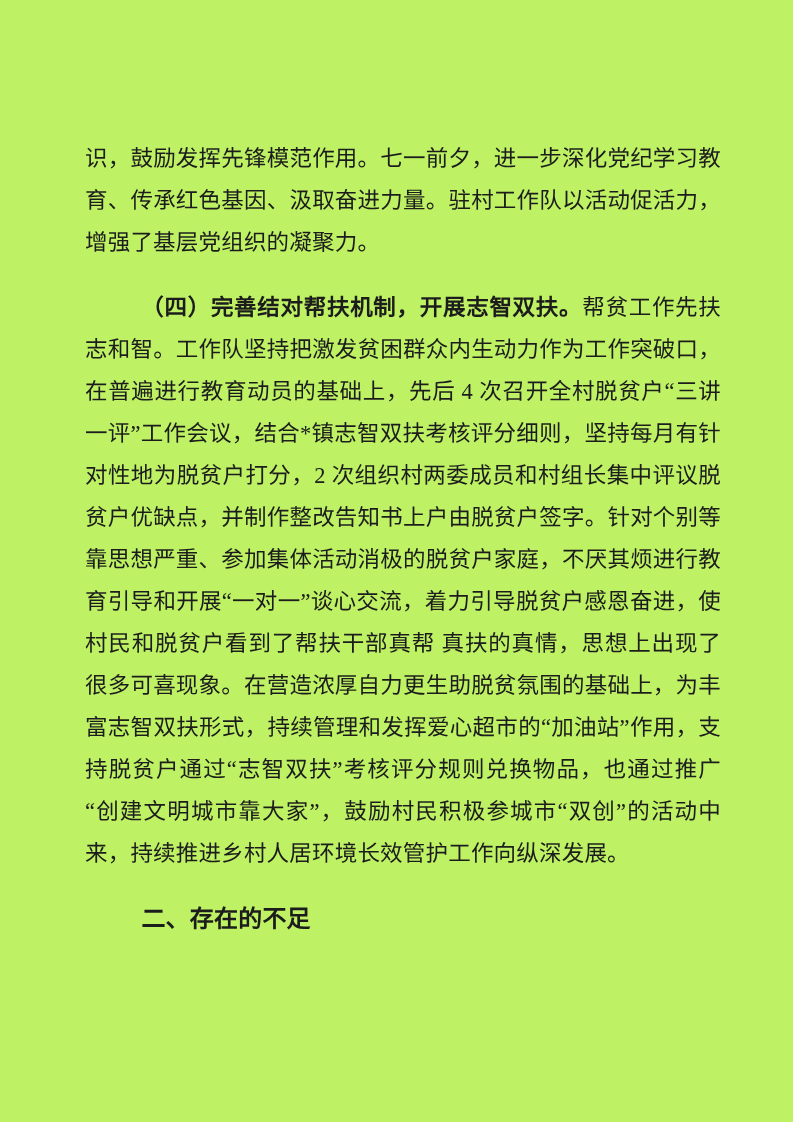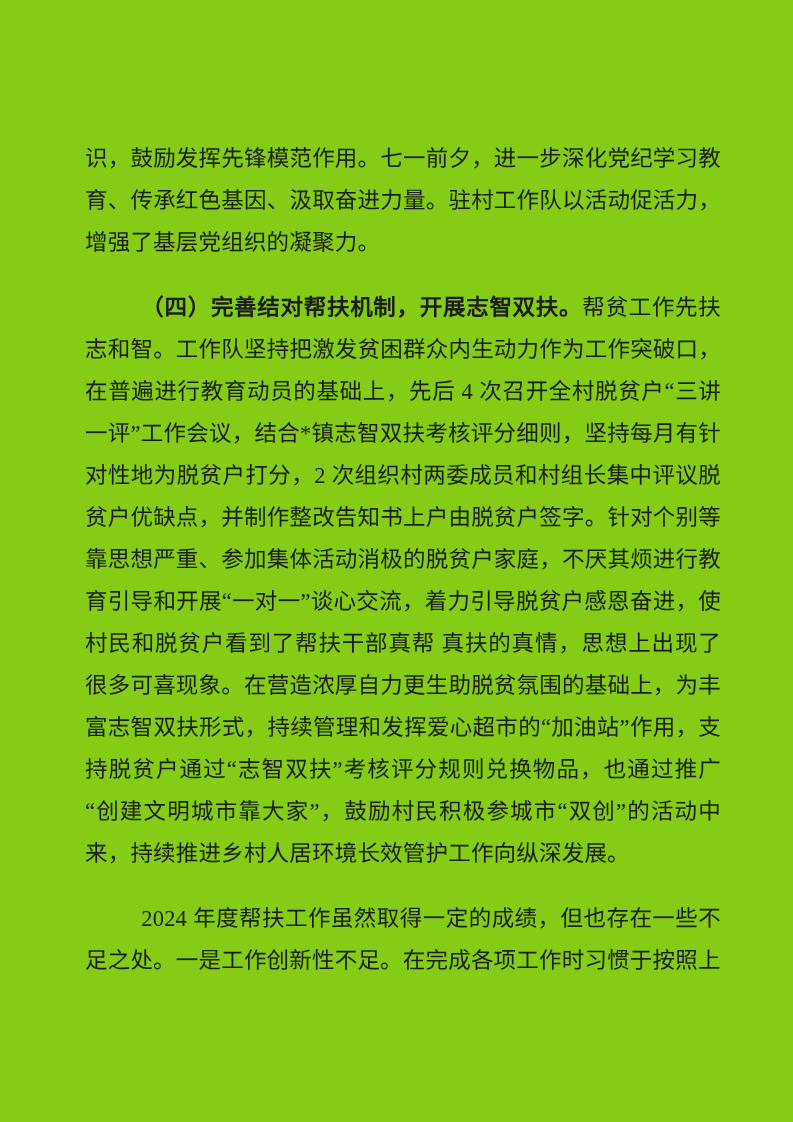--- a/index.html
+++ b/index.html
@@ -42,19 +42,19 @@
     text-align: left;
     text-indent: 2.35em;
   }
   .seg.bold {
     font-weight: bold;
   }
 </style>
 </head>
 <body>
 
-<div class="page" style="background: #84cc16; color: rgb(28, 28, 28);">
+<div class="page" style="background: #bef264; color: rgb(28, 28, 28);">
   <div class="content" id="doc-content">
       <p class="block body"><span class="seg">识，鼓励发挥先锋模范作用。七一前夕，进一步深化党纪学习教育、传承红色基因、汲取奋进力量。驻村工作队以活动促活力，增强了基层党组织的凝聚力。</span></p>
       <p class="block body indent"><span class="seg bold">（四）完善结对帮扶机制，开展志智双扶。</span><span class="seg">帮贫工作先扶志和智。工作队坚持把激发贫困群众内生动力作为工作突破口，在普遍进行教育动员的基础上，先后 4 次召开全村脱贫户“三讲一评”工作会议，结合*镇志智双扶考核评分细则，坚持每月有针对性地为脱贫户打分，2 次组织村两委成员和村组长集中评议脱贫户优缺点，并制作整改告知书上户由脱贫户签字。针对个别等靠思想严重、参加集体活动消极的脱贫户家庭，不厌其烦进行教育引导和开展“一对一”谈心交流，着力引导脱贫户感恩奋进，使村民和脱贫户看到了帮扶干部真帮 真扶的真情，思想上出现了很多可喜现象。在营造浓厚自力更生助脱贫氛围的基础上，为丰富志智双扶形式，持续管理和发挥爱心超市的“加油站”作用，支持脱贫户通过“志智双扶”考核评分规则兑换物品，也通过推广“创建文明城市靠大家”，鼓励村民积极参城市“双创”的活动中来，持续推进乡村人居环境长效管护工作向纵深发展。</span></p>
-      <p class="block body indent"><span class="seg">2024 年度帮扶工作虽然取得一定的成绩，但也存在一些不足之处。一是工作创新性不足。在完成各项工作时习惯于按照上</span></p>
+      <p class="block heading indent"><span class="seg bold">二、存在的不足</span></p>
     </div>
 </div>
 
 </body></html>

